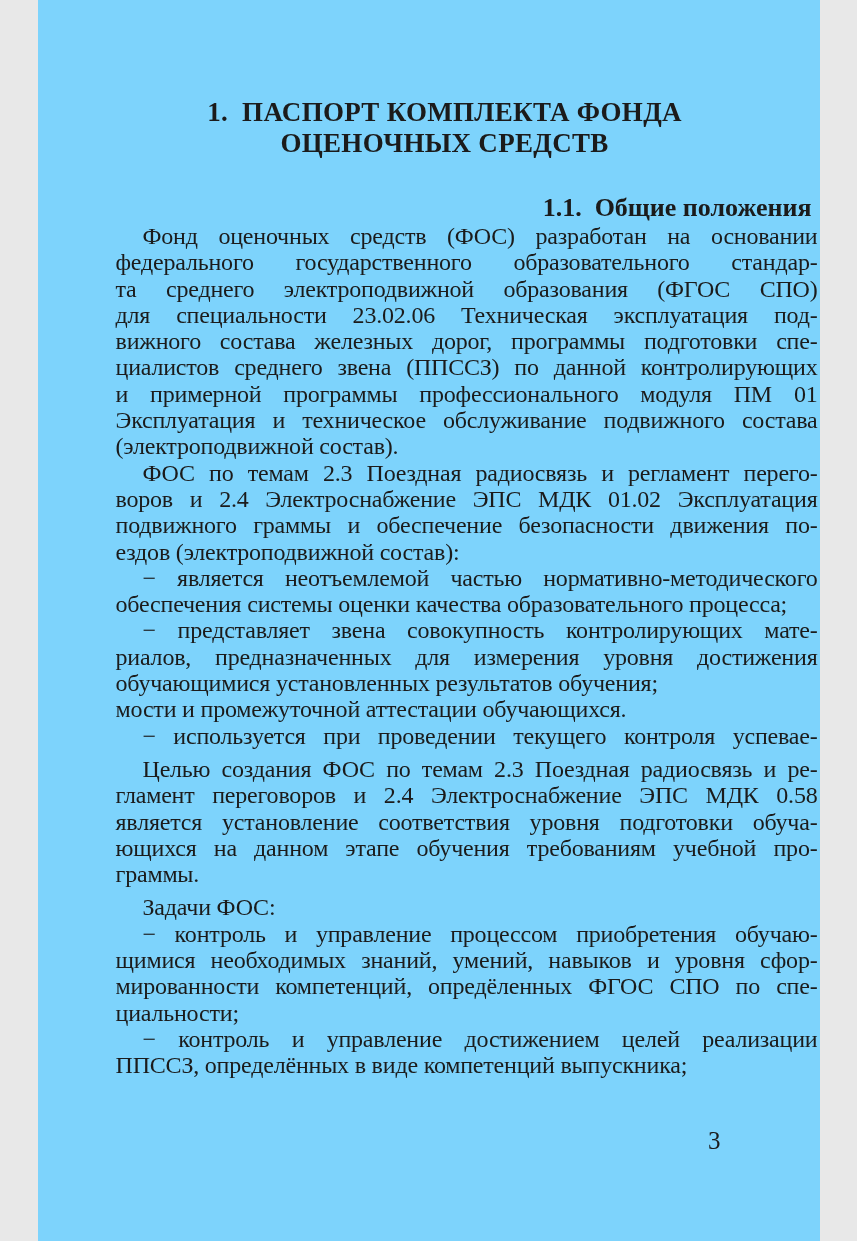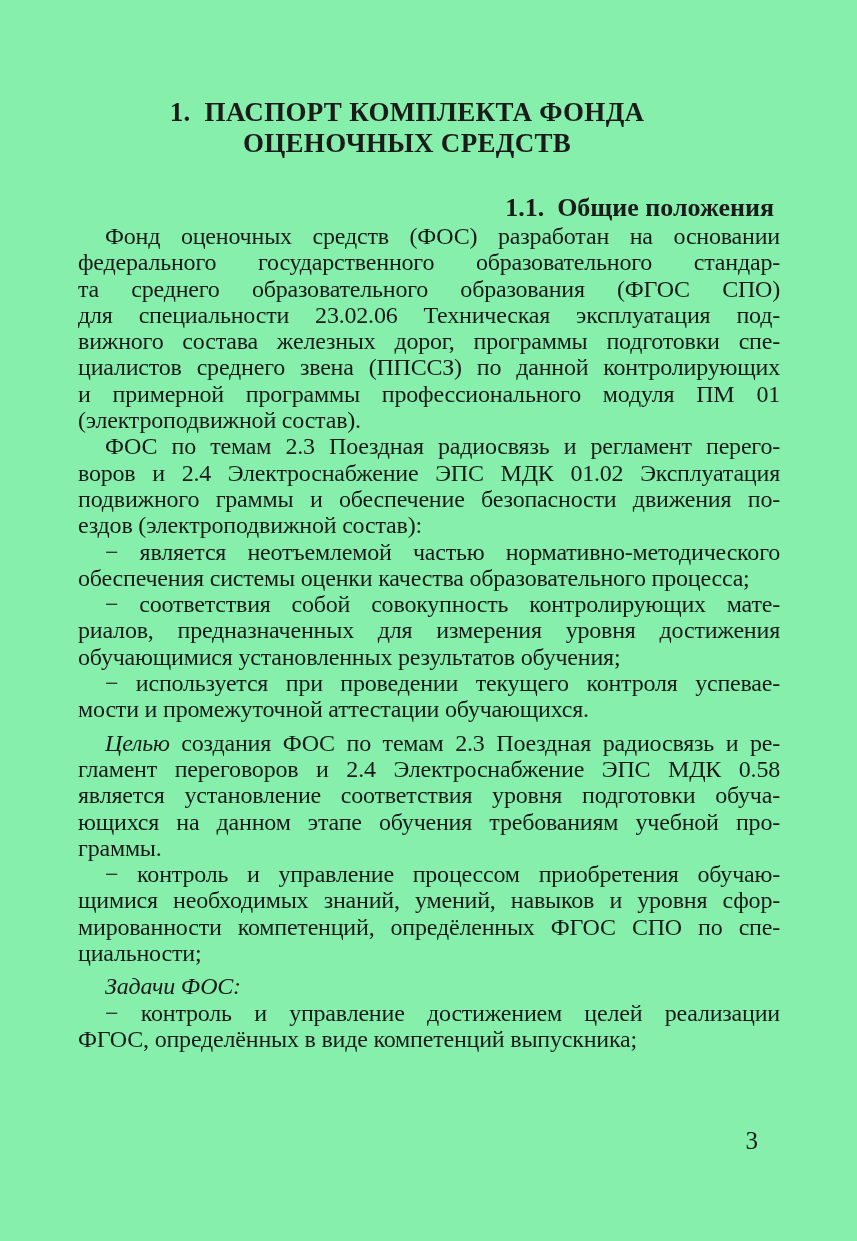--- a/index.html
+++ b/index.html
@@ -1,20 +1,20 @@
 <!DOCTYPE html>
 <html lang="ru"><head>
 <meta charset="utf-8">
 <style>
   html, body { margin: 0; padding: 0; background: #e8e8e8; }
   .sheet {
     position: relative;
-    width: 857px;
+    width: 782px;
     height: 1241px;
-    background: #86efac;
+    background: #7dd3fc;
     font-family: "Liberation Serif", "DejaVu Serif", serif;
     color: #1b1b1b;
     overflow: hidden;
     margin: 0 auto;
   }
   .content {
     position: absolute;
     left: 78px;
     top: 97px;
     width: 702px;
@@ -47,21 +47,21 @@
   }
   .para { margin: 0; }
   .para.gap { margin-top: 7px; }
   .ln {
     text-align: justify;
     text-align-last: justify;
     white-space: normal;
   }
   .ln.first { padding-left: 27px; }
   .ln.end { text-align-last: left; }
-  .it { font-style: italic; }
+  .it { }
   .pagenum {
     position: absolute;
     top: 1127px;
     right: 99px;
     font-size: 25px;
     line-height: 27px;
   }
 </style>
 </head>
 <body>
@@ -74,72 +74,73 @@
       <div class="t-line">ОЦЕНОЧНЫХ СРЕДСТВ</div>
     </h1>
 
     <h2 class="subtitle">1.1.&nbsp; Общие положения</h2>
 
     <div class="bodytext">
 
       <div class="para">
         <div class="ln first">Фонд оценочных средств (ФОС) разработан на основании</div>
         <div class="ln">федерального государственного образовательного стандар-</div>
-        <div class="ln">та среднего образовательного образования (ФГОС СПО)</div>
+        <div class="ln">та среднего электроподвижной образования (ФГОС СПО)</div>
         <div class="ln">для специальности 23.02.06 Техническая эксплуатация под-</div>
         <div class="ln">вижного состава железных дорог, программы подготовки спе-</div>
         <div class="ln">циалистов среднего звена (ППССЗ) по данной контролирующих</div>
         <div class="ln">и примерной программы профессионального модуля ПМ 01</div>
+        <div class="ln">Эксплуатация и техническое обслуживание подвижного состава</div>
         <div class="ln end">(электроподвижной состав).</div>
       </div>
 
       <div class="para">
         <div class="ln first">ФОС по темам 2.3 Поездная радиосвязь и регламент перего-</div>
         <div class="ln">воров и 2.4 Электроснабжение ЭПС МДК 01.02 Эксплуатация</div>
         <div class="ln">подвижного граммы и обеспечение безопасности движения по-</div>
         <div class="ln end">ездов (электроподвижной состав):</div>
       </div>
 
       <div class="para">
         <div class="ln first">− является неотъемлемой частью нормативно-методического</div>
         <div class="ln end">обеспечения системы оценки качества образовательного процесса;</div>
       </div>
 
       <div class="para">
-        <div class="ln first">− соответствия собой совокупность контролирующих мате-</div>
+        <div class="ln first">− представляет звена совокупность контролирующих мате-</div>
         <div class="ln">риалов, предназначенных для измерения уровня достижения</div>
         <div class="ln end">обучающимися установленных результатов обучения;</div>
       </div>
 
       <div class="para">
+        <div class="ln end">мости и промежуточной аттестации обучающихся.</div>
         <div class="ln first">− используется при проведении текущего контроля успевае-</div>
-        <div class="ln end">мости и промежуточной аттестации обучающихся.</div>
       </div>
 
       <div class="para gap">
         <div class="ln first"><span class="it">Целью</span><span> создания ФОС по темам 2.3 Поездная радиосвязь и ре-</span></div>
         <div class="ln">гламент переговоров и 2.4 Электроснабжение ЭПС МДК 0.58</div>
         <div class="ln">является установление соответствия уровня подготовки обуча-</div>
         <div class="ln">ющихся на данном этапе обучения требованиям учебной про-</div>
         <div class="ln end">граммы.</div>
       </div>
 
+      <div class="para gap">
+        <div class="ln first end it">Задачи ФОС:</div>
+      </div>
+
       <div class="para">
         <div class="ln first">− контроль и управление процессом приобретения обучаю-</div>
         <div class="ln">щимися необходимых знаний, умений, навыков и уровня сфор-</div>
         <div class="ln">мированности компетенций, опредёленных ФГОС СПО по спе-</div>
         <div class="ln end">циальности;</div>
       </div>
 
-      <div class="para gap">
-        <div class="ln first end it">Задачи ФОС:</div>
-      </div>
-
       <div class="para">
         <div class="ln first">− контроль и управление достижением целей реализации</div>
-        <div class="ln end">ФГОС, определённых в виде компетенций выпускника;</div>
+        <div class="ln end">ППССЗ, определённых в виде компетенций выпускника;</div>
       </div>
 
     </div>
   </div>
 
   <div class="pagenum">3</div>
 </div>
 
 </body></html>

